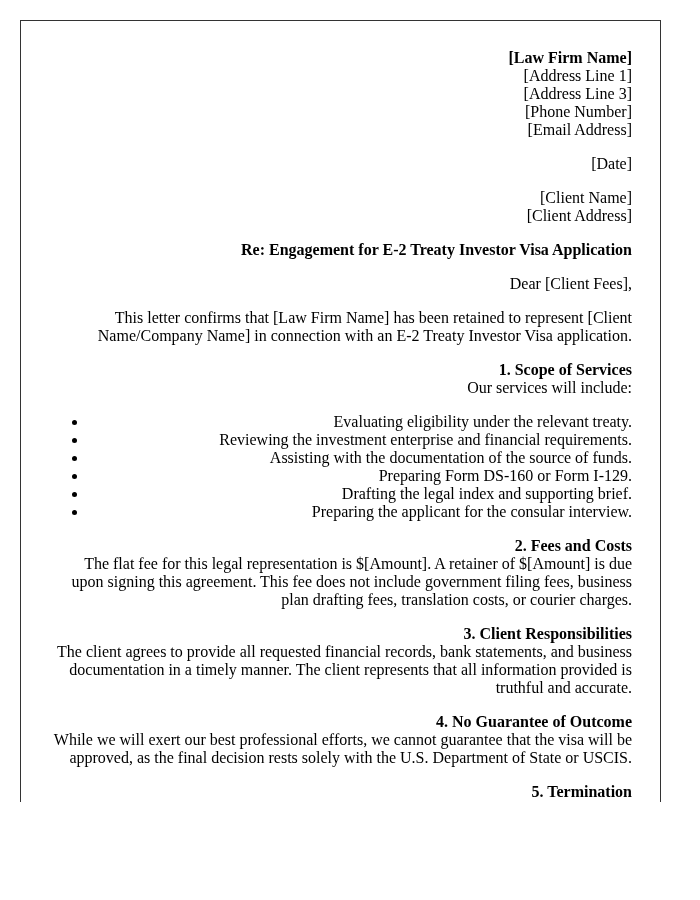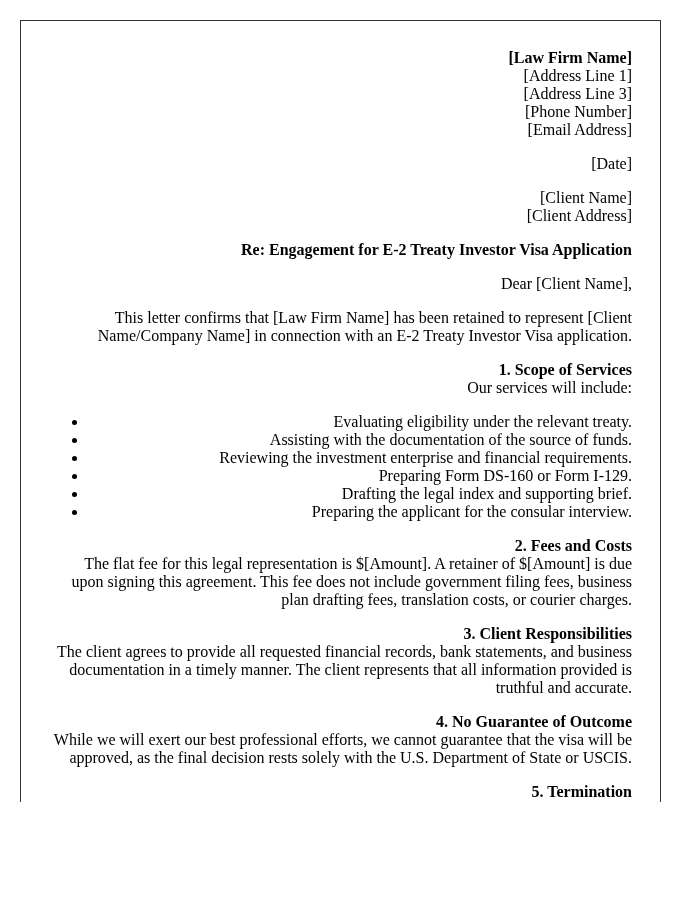--- a/index.html
+++ b/index.html
@@ -78,31 +78,31 @@
 
   <p>[Date]</p>
 
   <div class="block">
     <span class="line">[Client Name]</span>
     <span class="line">[Client Address]</span>
   </div>
 
   <p class="bold">Re: Engagement for E-2 Treaty Investor Visa Application</p>
 
-  <p>Dear [Client Name],</p>
+  <p>Dear [Client Fees],</p>
 
   <p>This letter confirms that [Law Firm Name] has been retained to represent [Client Name/Company Name] in connection with an E-2 Treaty Investor Visa application.</p>
 
   <div class="section-wrap">
     <span class="section-title">1. Scope of Services</span>
     <p>Our services will include:</p>
     <ul>
       <li><span class="bullet"></span><span>Evaluating eligibility under the relevant treaty.</span></li>
+      <li><span class="bullet"></span><span>Reviewing the investment enterprise and financial requirements.</span></li>
       <li><span class="bullet"></span><span>Assisting with the documentation of the source of funds.</span></li>
-      <li><span class="bullet"></span><span>Reviewing the investment enterprise and financial requirements.</span></li>
       <li><span class="bullet"></span><span>Preparing Form DS-160 or Form I-129.</span></li>
       <li><span class="bullet"></span><span>Drafting the legal index and supporting brief.</span></li>
       <li><span class="bullet"></span><span>Preparing the applicant for the consular interview.</span></li>
     </ul>
   </div>
 
   <div class="section">
     <span class="section-title">2. Fees and Costs</span>
     <span class="line">The flat fee for this legal representation is $[Amount]. A retainer of $[Amount] is due upon signing this agreement. This fee does not include government filing fees, business plan drafting fees, translation costs, or courier charges.</span>
   </div>

